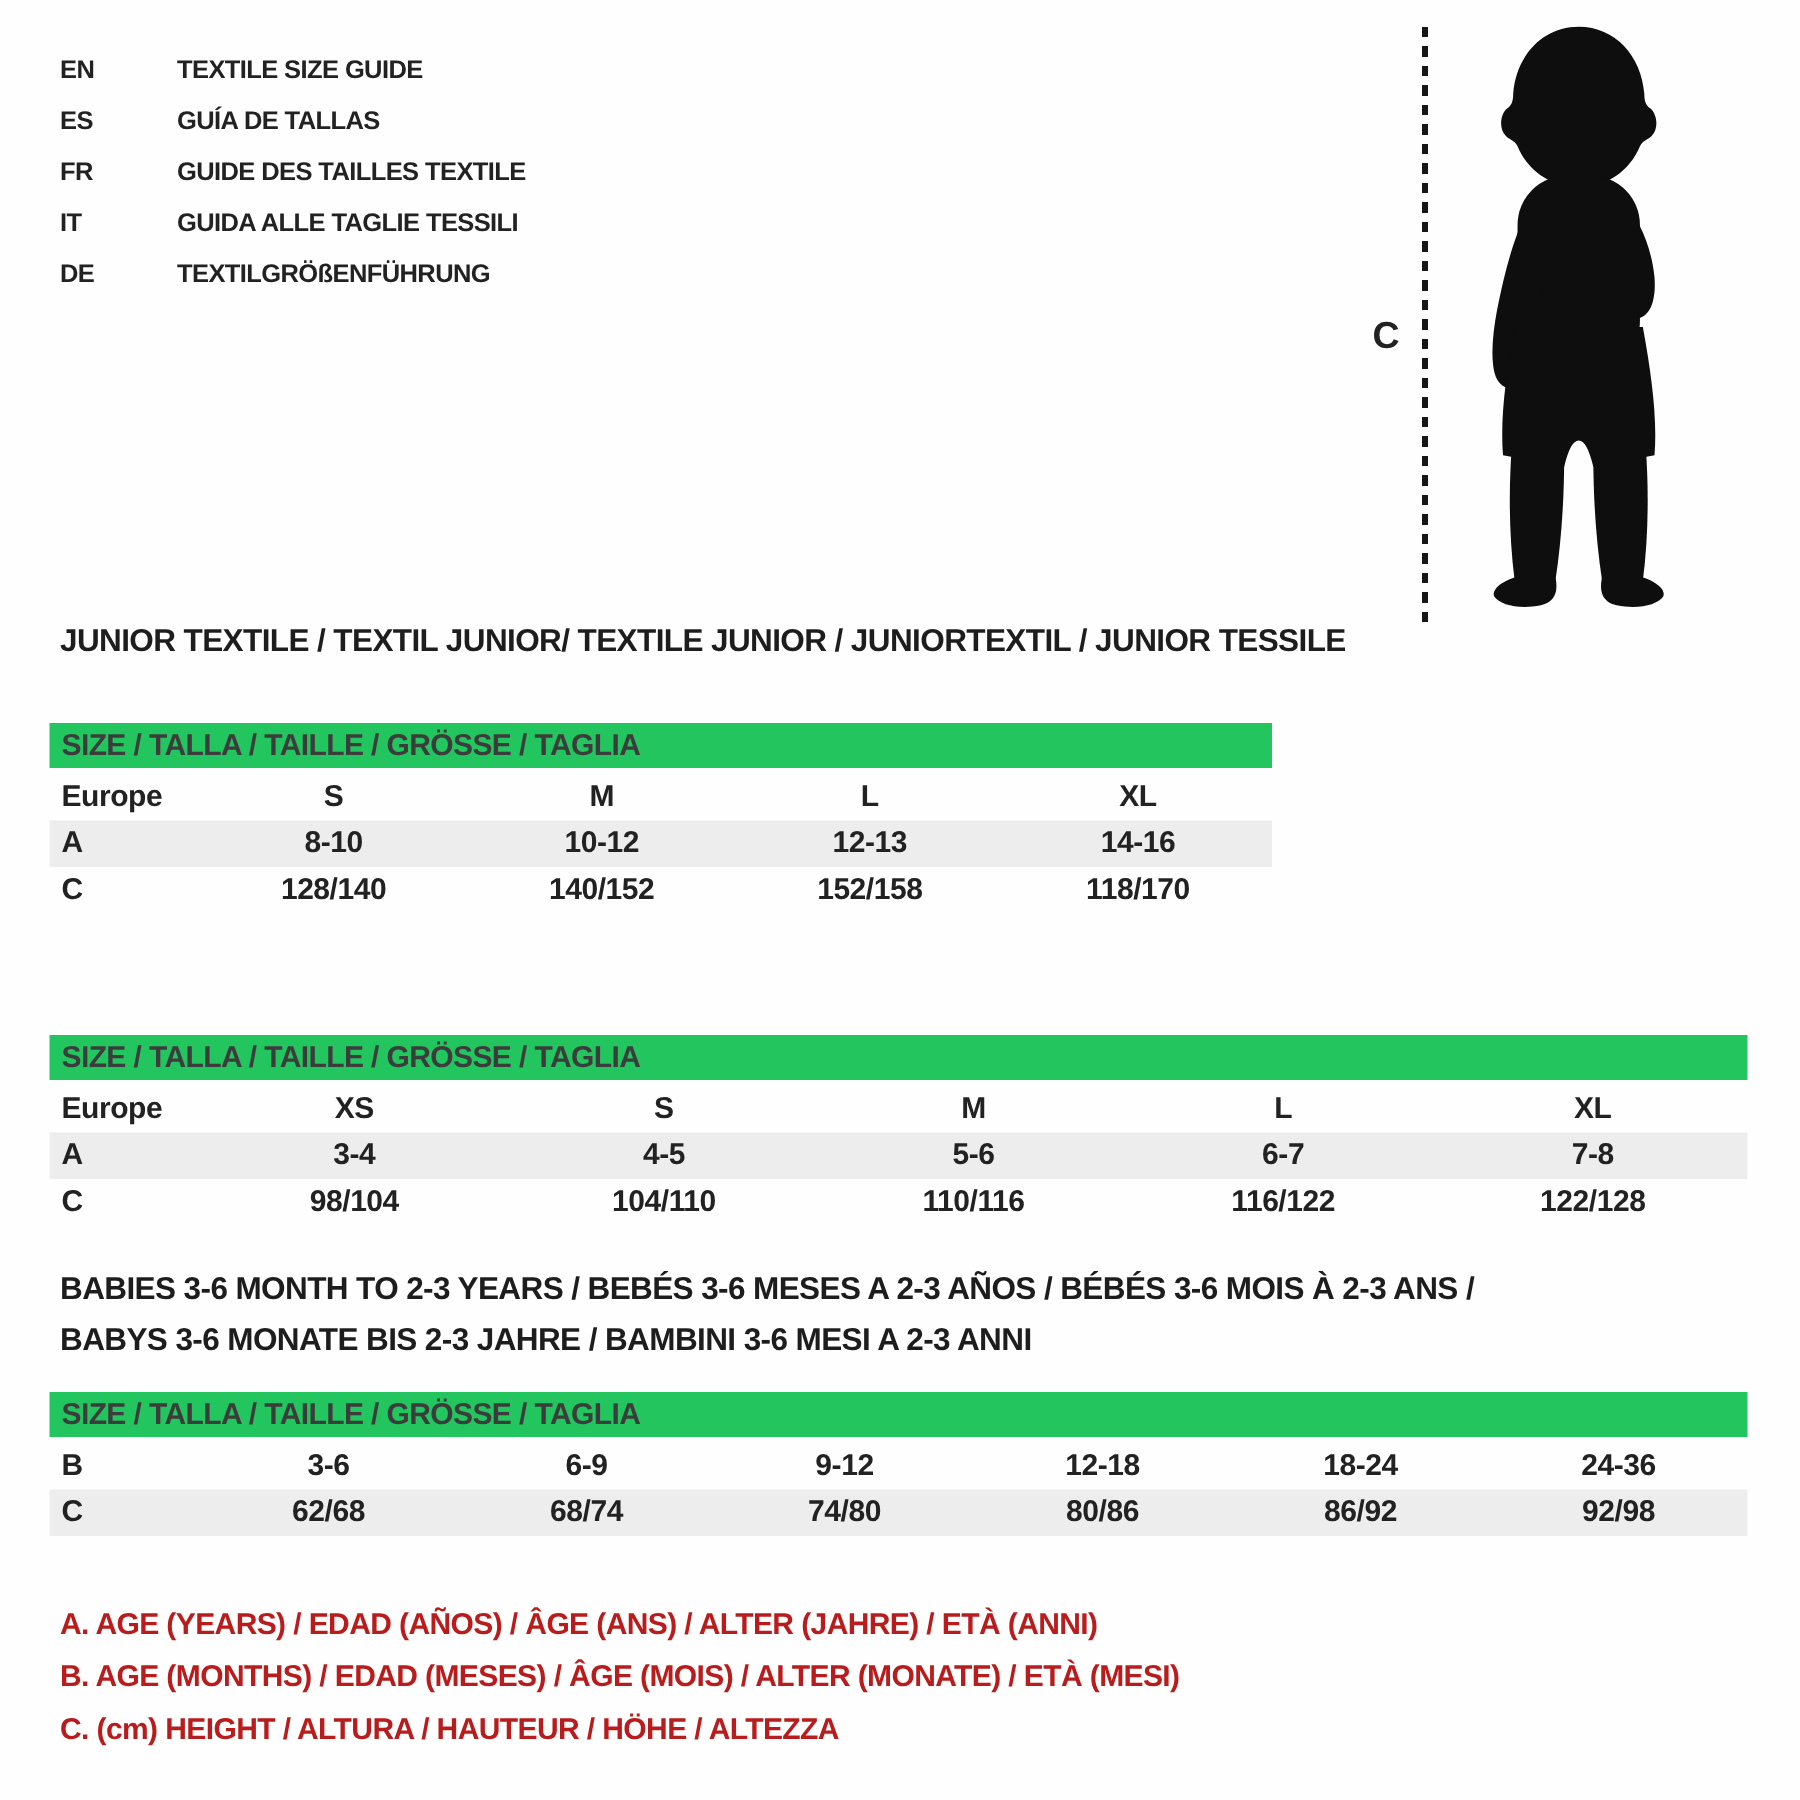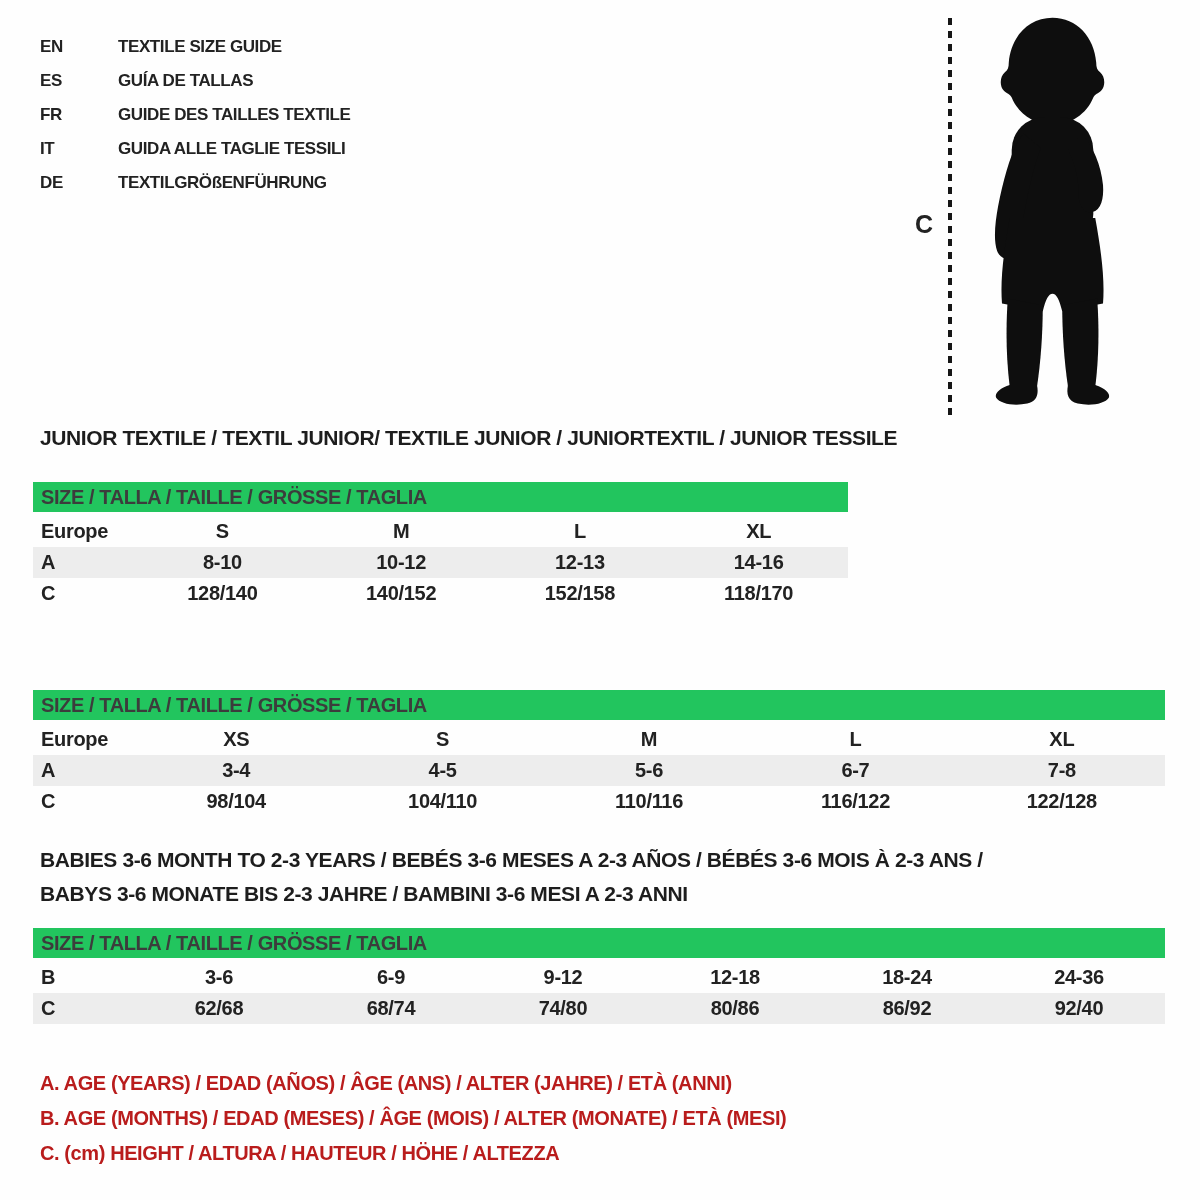--- a/index.html
+++ b/index.html
@@ -107,21 +107,21 @@
         <path d="M120,125 C132,138 140,158 142,178 C143,192 140,204 131,206 C123,208 117,200 117,189 C117,172 113,155 106,142 Z"></path>
         <path d="M46,212 C40,245 36,275 38,300 L80,308 C83,296 86,290 90,290 C94,290 97,296 100,308 L142,300 C144,275 140,245 134,212 Z"></path>
         <path d="M44,295 L80,302 C80,330 78,360 74,386 L46,386 C42,355 42,322 44,295 Z"></path>
         <path d="M46,384 L74,384 C76,393 74,401 64,403 C50,406 36,403 32,397 C30,393 36,387 46,384 Z"></path>
         <path d="M100,302 L136,295 C138,322 138,355 134,386 L106,386 C102,360 100,330 100,302 Z"></path>
         <path d="M106,384 L134,384 C144,387 150,393 148,397 C144,403 130,406 116,403 C106,401 104,393 106,384 Z"></path>
       </g>
     </svg>
   </div>
 
-  <div class="section-title" style="top:426px">JUNIOR TEXTILE / TEXTIL JUNIOR/ TEXTILE JUNIOR / JUNIORTEXTIL / JUNIOR TESSILE</div>
+  <div class="section-title" style="top:416px">JUNIOR TEXTILE / TEXTIL JUNIOR/ TEXTILE JUNIOR / JUNIORTEXTIL / JUNIOR TESSILE</div>
 
   <div class="sg-table t-junior" style="top:482px">
     <div class="band">SIZE / TALLA / TAILLE / GRÖSSE / TAGLIA</div>
     <div class="trow">
       <span class="tlabel">Europe</span>
       <span class="tcell">S</span>
       <span class="tcell">M</span>
       <span class="tcell">L</span>
       <span class="tcell">XL</span>
     </div>
@@ -184,21 +184,21 @@
       <span class="tcell">18-24</span>
       <span class="tcell">24-36</span>
     </div>
     <div class="trow shaded">
       <span class="tlabel">C</span>
       <span class="tcell">62/68</span>
       <span class="tcell">68/74</span>
       <span class="tcell">74/80</span>
       <span class="tcell">80/86</span>
       <span class="tcell">86/92</span>
-      <span class="tcell">92/40</span>
+      <span class="tcell">92/98</span>
     </div>
   </div>
 
   <div class="footnote" style="top:1072px">A. AGE (YEARS) / EDAD (AÑOS) / ÂGE (ANS) / ALTER (JAHRE) / ETÀ (ANNI)</div>
   <div class="footnote" style="top:1107px">B. AGE (MONTHS) / EDAD (MESES) / ÂGE (MOIS) / ALTER (MONATE) / ETÀ (MESI)</div>
   <div class="footnote" style="top:1142px">C. (cm) HEIGHT / ALTURA / HAUTEUR / HÖHE / ALTEZZA</div>
 
 </div>
 
 </body></html>

